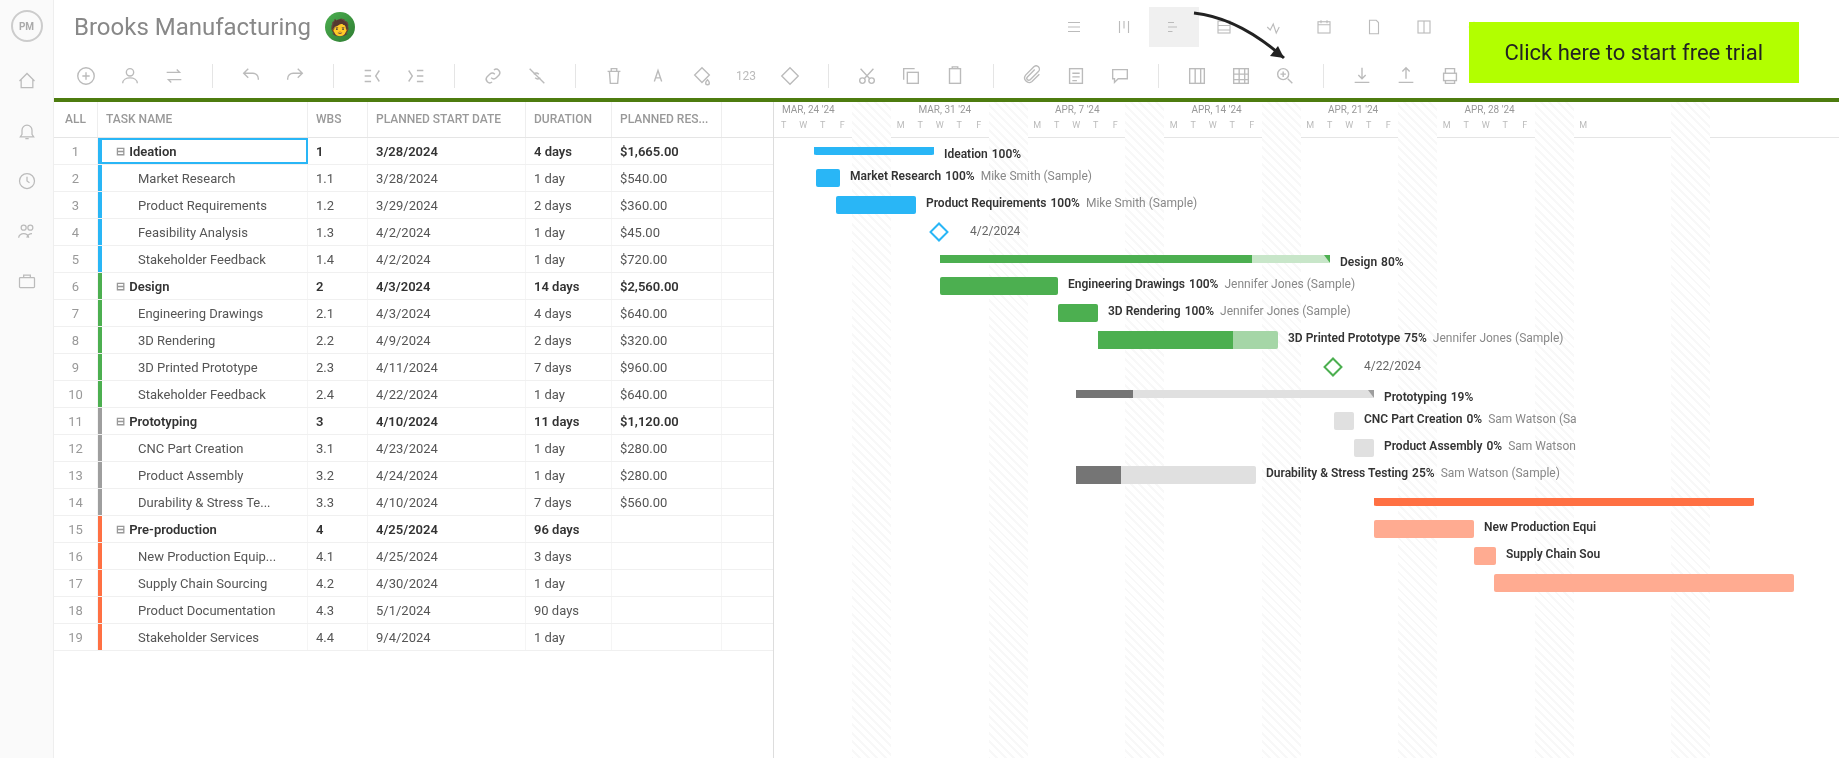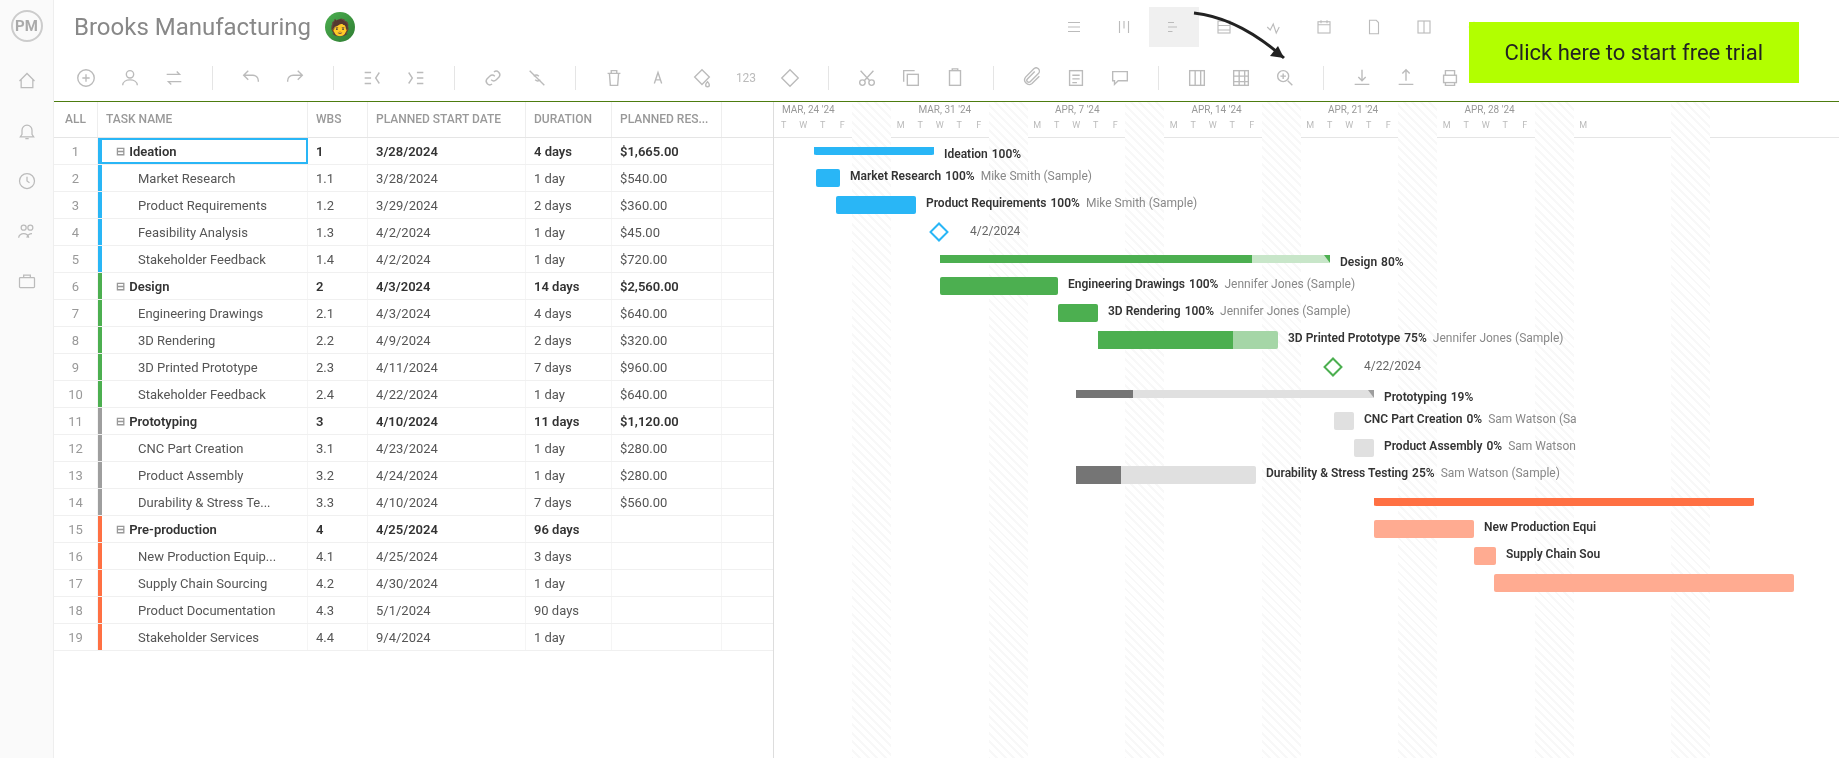--- a/index.html
+++ b/index.html
@@ -1,30 +1,30 @@
 <!DOCTYPE html>
 <html><head>
 <meta charset="utf-8">
 <style>
 * { box-sizing: border-box; margin: 0; padding: 0; }
 body { font-family: -apple-system, BlinkMacSystemFont, "Segoe UI", Roboto, sans-serif; background: #fff; overflow: hidden; width: 1839px; height: 758px; position: relative; }
 .app { display: flex; height: 100%; }
 .left-rail { width: 54px; background: #fafafa; border-right: 1px solid #eee; display: flex; flex-direction: column; align-items: center; padding-top: 10px; gap: 28px; }
-.left-rail .logo { width: 32px; height: 32px; border: 2px solid #ccc; border-radius: 50%; display: flex; align-items: center; justify-content: center; font-size: 15px; font-weight: bold; color: #aaa; }
+.left-rail .logo { width: 32px; height: 32px; border: 2px solid #ccc; border-radius: 50%; display: flex; align-items: center; justify-content: center; font-size: 10px; font-weight: bold; color: #aaa; }
 .left-rail .rail-icon { width: 22px; height: 22px; display: flex; align-items: center; justify-content: center; color: #bbb; cursor: pointer; }
 .rail-icon svg { width: 20px; height: 20px; stroke: #bbb; fill: none; stroke-width: 1.5; }
 .main { flex: 1; display: flex; flex-direction: column; }
 .header { height: 54px; display: flex; align-items: center; padding: 0 20px; gap: 14px; }
 .project-title { font-size: 24px; color: #888; font-weight: 400; }
 .avatar { width: 30px; height: 30px; border-radius: 50%; background: linear-gradient(135deg,#4caf50,#2e7d32); display: flex; align-items: center; justify-content: center; font-size: 16px; }
 .view-tabs { display: flex; margin-left: auto; margin-right: 320px; gap: 0; }
 .view-tab { width: 50px; height: 40px; display: flex; align-items: center; justify-content: center; cursor: pointer; }
 .view-tab.active { background: #f0f0f0; }
 .view-tab svg { width: 18px; height: 18px; stroke: #bbb; fill: none; stroke-width: 1.5; }
-.toolbar { height: 48px; display: flex; align-items: center; padding: 0 18px; gap: 16px; border-bottom: 1px solid #4d7c0f; }
+.toolbar { height: 48px; display: flex; align-items: center; padding: 0 18px; gap: 16px; border-bottom: 4px solid #4d7c0f; }
 .tool-btn { width: 28px; height: 28px; display: flex; align-items: center; justify-content: center; cursor: pointer; color: #bbb; }
 .tool-btn svg { width: 22px; height: 22px; stroke: #bbb; fill: none; stroke-width: 1.5; }
 .tool-sep { width: 1px; height: 24px; background: #e5e5e5; margin: 0 8px; }
 .content { flex: 1; display: flex; }
 .grid { width: 720px; border-right: 1px solid #ddd; }
 .grid-header { display: flex; height: 36px; border-bottom: 1px solid #e5e5e5; font-size: 12px; color: #999; font-weight: 500; }
 .grid-header .cell { padding: 10px 8px; border-right: 1px solid #eee; }
 .col-all { width: 44px; text-align: center; }
 .col-task { width: 210px; }
 .col-wbs { width: 60px; }

